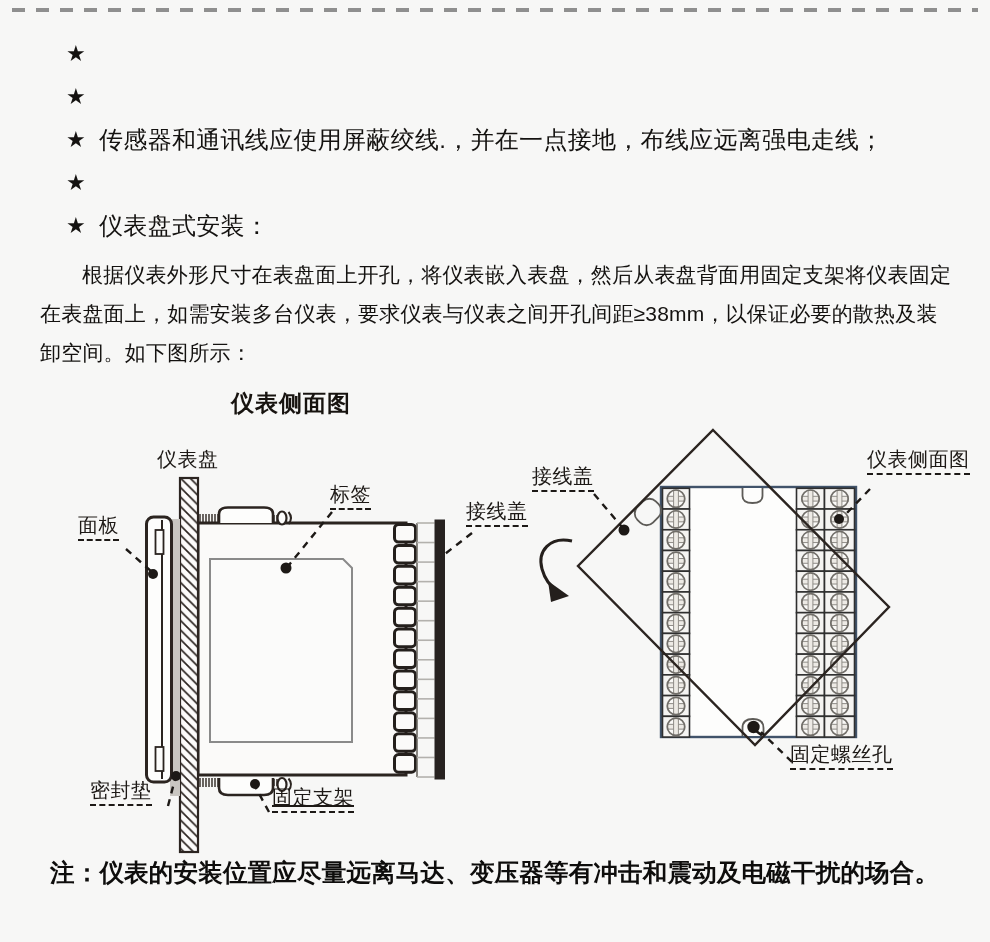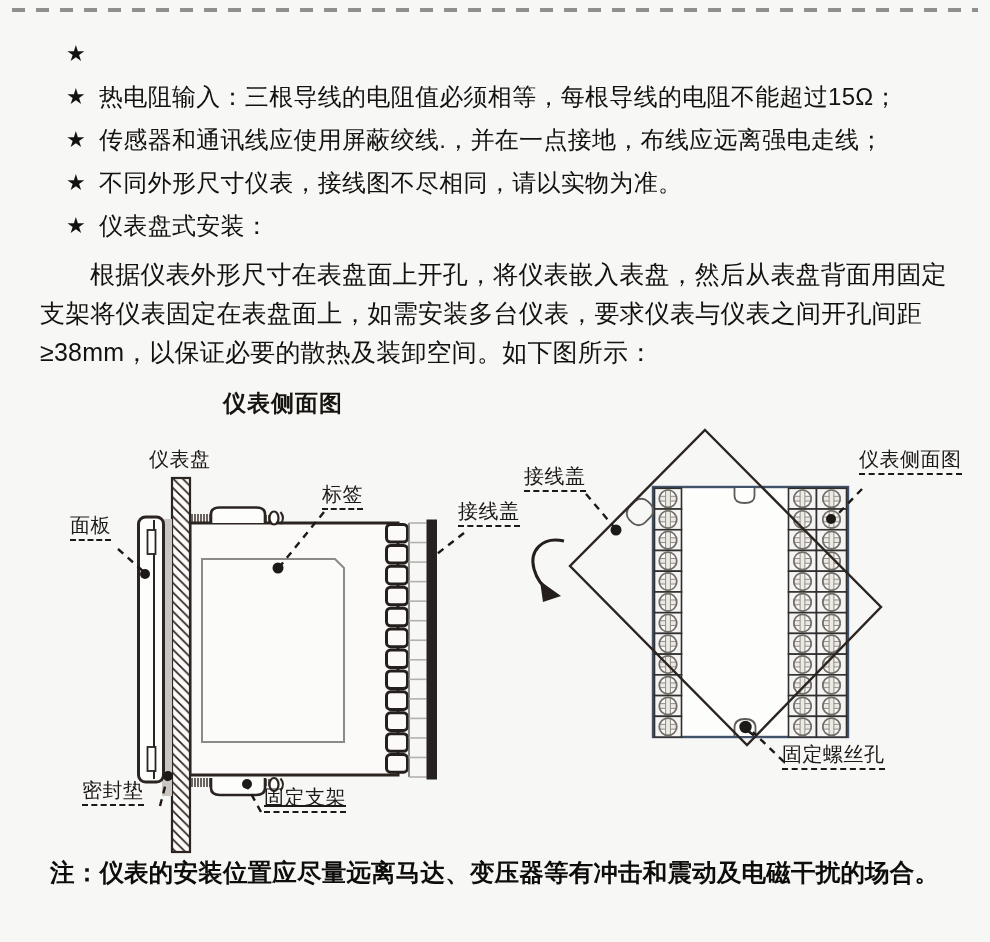--- a/index.html
+++ b/index.html
@@ -17,24 +17,24 @@
   }
   .content{position:absolute;top:40px;left:40px;width:915px;}
   .bullets{padding-left:26px;}
   .bullet{
     display:flex;align-items:flex-start;gap:13px;
     font-size:24px;line-height:27px;font-weight:500;
     margin-bottom:16px;letter-spacing:0.3px;
   }
   .bullet .star{font-size:22px;line-height:27px;flex:0 0 auto;}
   .para{
-    font-size:25px;line-height:39px;font-weight:500;
+    font-size:21px;line-height:39px;font-weight:500;
     text-indent:2em;letter-spacing:0.2px;
   }
-  .figures{position:absolute;top:380px;left:8px;width:822px;height:480px;}
+  .figures{position:absolute;top:380px;left:16px;width:822px;height:480px;}
   .figures svg{position:absolute;top:0;left:0;}
   .fig-title{
     position:absolute;width:150px;text-align:center;
     font-family:"Liberation Serif","DejaVu Serif",serif;
     font-weight:700;font-size:23px;letter-spacing:1px;color:#17130f;
   }
   .fig-label{
     position:absolute;font-size:20px;font-weight:500;color:#1d1916;
     line-height:22px;white-space:nowrap;letter-spacing:0.5px;
   }
@@ -50,29 +50,27 @@
 <div class="page">
   <div class="top-dash"></div>
 
   <div class="content">
     <div class="bullets">
       <div class="bullet">
         <span class="star">★</span>
       </div>
       <div class="bullet">
         <span class="star">★</span>
-        <span>热电阻输入：三根导线的电阻值必须相等，每根导线的电阻不能超过15Ω；</span>
       </div>
       <div class="bullet">
         <span class="star">★</span>
         <span>传感器和通讯线应使用屏蔽绞线.，并在一点接地，布线应远离强电走线；</span>
       </div>
       <div class="bullet">
         <span class="star">★</span>
-        <span>不同外形尺寸仪表，接线图不尽相同，请以实物为准。</span>
       </div>
       <div class="bullet">
         <span class="star">★</span>
         <span>仪表盘式安装：</span>
       </div>
     </div>
     <div class="para">根据仪表外形尺寸在表盘面上开孔，将仪表嵌入表盘，然后从表盘背面用固定支架将仪表固定在表盘面上，如需安装多台仪表，要求仪表与仪表之间开孔间距≥38mm，以保证必要的散热及装卸空间。如下图所示：</div>
   </div>
 
   <div class="figures">

